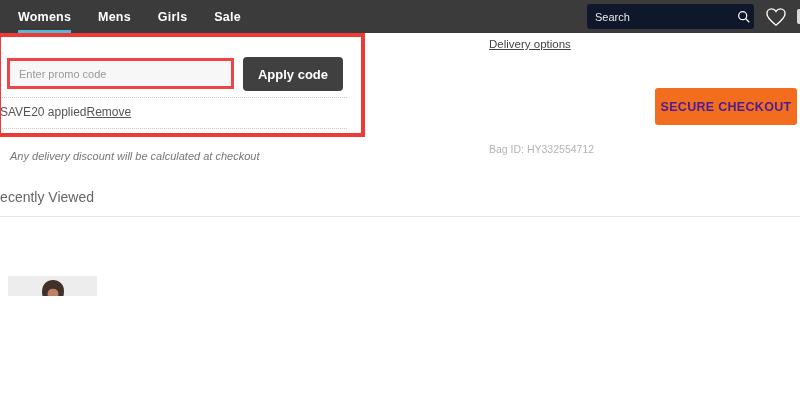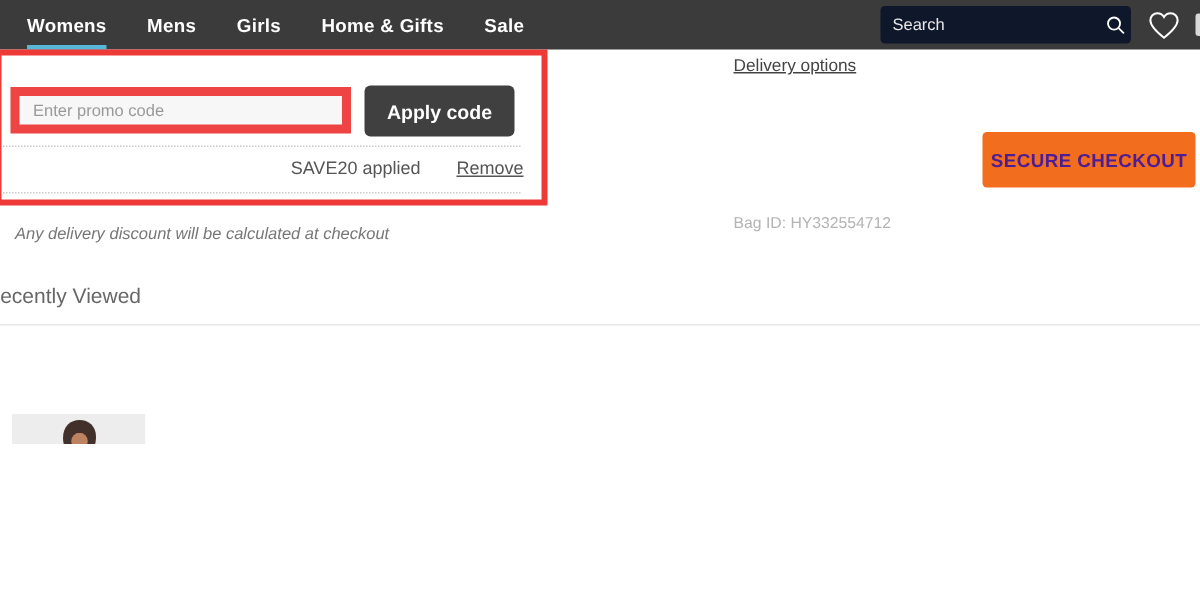--- a/index.html
+++ b/index.html
@@ -16,26 +16,26 @@
   .searchbox input { flex:1; background:transparent; border:none; outline:none; color:#fff; font-size:11px; font-family:"Liberation Sans",sans-serif; }
   .searchbox input::placeholder { color:#e8e8e8; }
   .search-icon { width:14px; height:14px; flex:0 0 auto; }
   .heart-btn { position:absolute; left:765px; top:7px; width:22px; height:20px; cursor:pointer; }
   .edge-fragment { position:absolute; left:797px; top:9px; width:3px; height:15px; background:#d9d9d9; border-radius:2px 0 0 2px; }
 
   
   .highlight-box { position:absolute; left:-3px; top:33px; width:368px; height:104px; border:4px solid #ee3a36; pointer-events:none; z-index:6; }
   .promo-title { position:absolute; left:3px; top:39px; font-size:11px; color:#333; display:flex; align-items:center; gap:6px; }
   .help-icon { display:inline-flex; align-items:center; justify-content:center; width:13px; height:13px; border-radius:50%; background:#4a4a4a; color:#fff; font-size:9px; font-weight:bold; cursor:pointer; }
-  .promo-input { position:absolute; left:7px; top:58px; width:227px; height:31px; background:#f7f7f7; border:6px solid #ef4444; padding:0 9px; font-size:11px; color:#333; font-family:"Liberation Sans",sans-serif; outline:none; }
+  .promo-input { position:absolute; left:7px; top:58px; width:227px; height:31px; background:#f7f7f7; border:3px solid #ef4444; padding:0 9px; font-size:11px; color:#333; font-family:"Liberation Sans",sans-serif; outline:none; }
   .promo-input::placeholder { color:#999; }
   .apply-btn { position:absolute; left:243px; top:57px; width:100px; height:34px; background:#404040; color:#fff; border:none; border-radius:4px; font-size:13px; font-weight:bold; font-family:"Liberation Sans",sans-serif; cursor:pointer; }
   .dotted { position:absolute; left:2px; width:345px; border-top:1px dotted #c9c9c9; }
   .dot1 { top:97px; } .dot2 { top:128px; }
-  .applied-row { position:absolute; left:6px; top:105px; width:343px; display:flex; justify-content:flex-end; align-items:center;gap:24px; }
+  .applied-row { position:absolute; left:0; top:105px; width:343px; display:flex; justify-content:flex-start; align-items:center; }
   .applied-text { font-size:12px; color:#555; }
   .remove-link { font-size:12px; color:#555; text-decoration:underline; cursor:pointer; }
 
   
   .delivery-link { position:absolute; left:489px; top:38px; font-size:11.5px; color:#444; text-decoration:underline; cursor:pointer; }
   .bag-id { position:absolute; left:489px; top:99px; font-size:10.5px; color:#b3b3b3;margin-top:44px; }
   .checkout-btn { position:absolute; left:655px; top:88px; width:142px; height:37px; background:#f26d1e; border:none; border-radius:3px; color:#4c1d95; font-size:12.5px; font-weight:bold; letter-spacing:.3px; font-family:"Liberation Sans",sans-serif; cursor:pointer; }
   .delivery-note { position:absolute; left:10px; top:150px; font-size:11px; font-style:italic; color:#777; }
 
   
@@ -50,21 +50,20 @@
 </head>
 <body>
 
 <div class="page">
 
   <div class="nav">
     <ul class="nav-items">
       <li class="nav-item active">Womens</li>
       <li class="nav-item">Mens</li>
       <li class="nav-item">Girls</li>
-      <li class="nav-item">Home &amp; Gifts</li>
       <li class="nav-item">Sale</li>
     </ul>
     <div class="searchbox">
       <input type="text" placeholder="Search" style="">
       <svg class="search-icon" viewBox="0 0 16 16">
         <circle cx="6.5" cy="6.5" r="4.6" fill="none" stroke="#fff" stroke-width="1.4"></circle>
         <line x1="10" y1="10" x2="14" y2="14" stroke="#fff" stroke-width="1.4"></line>
       </svg>
     </div>
     <svg class="heart-btn" viewBox="0 0 24 22">

